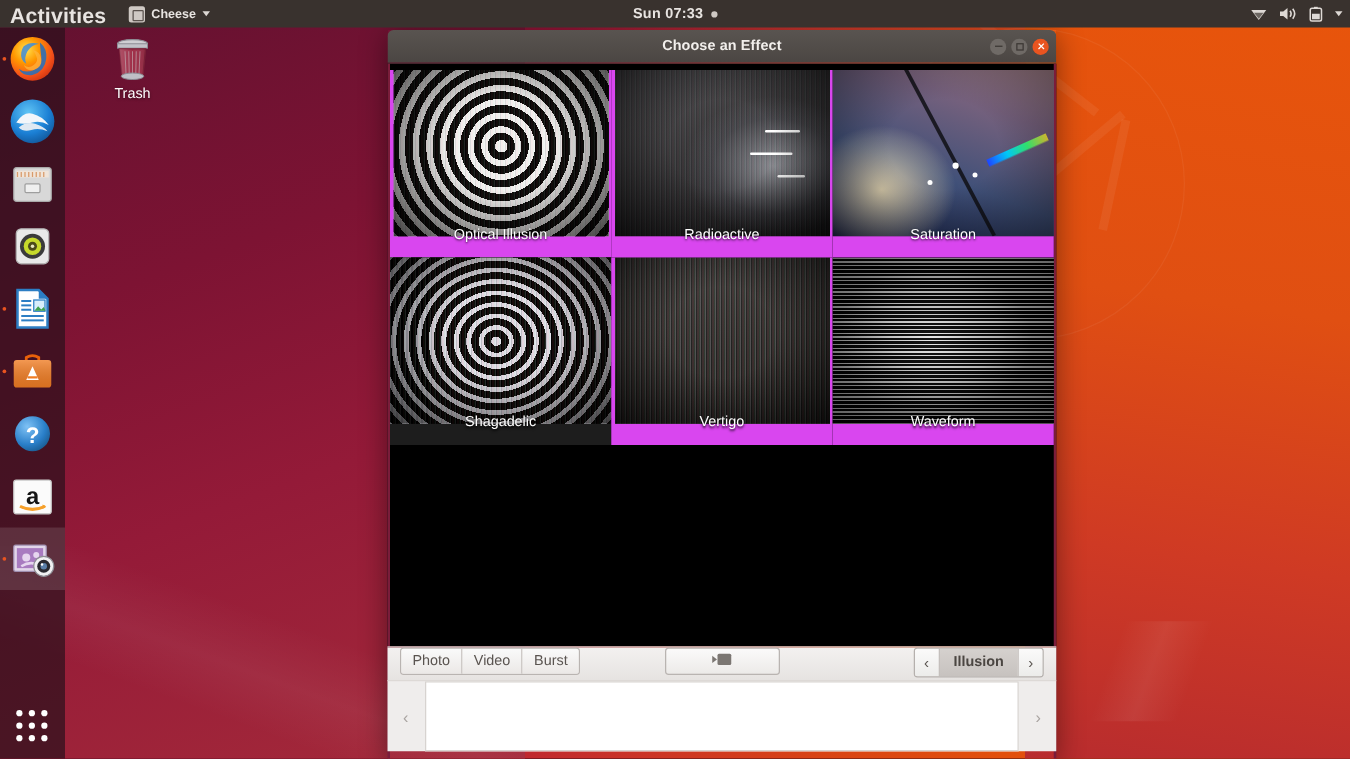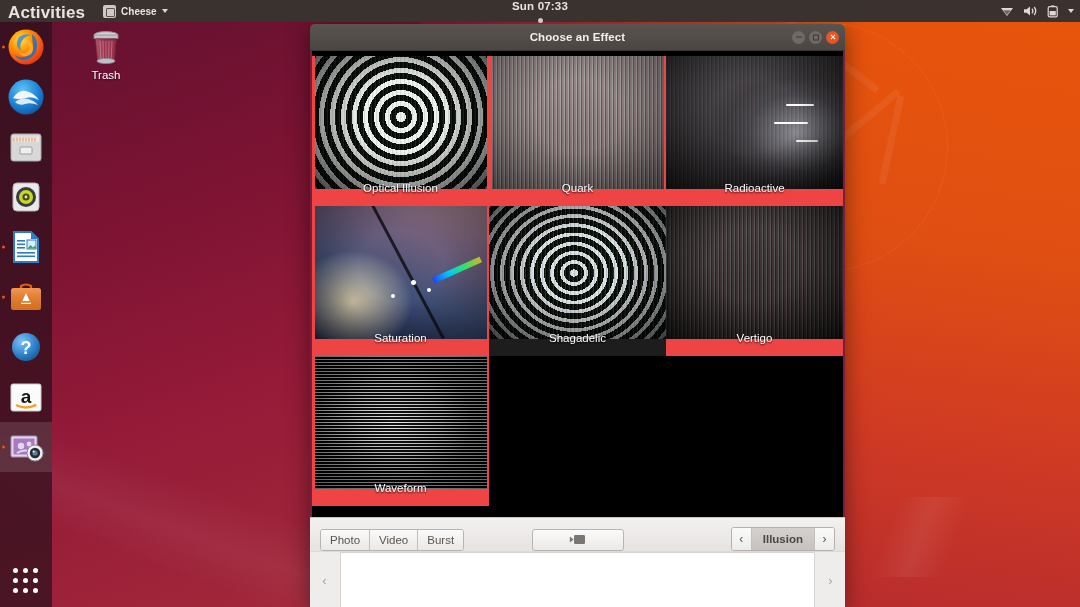--- a/index.html
+++ b/index.html
@@ -129,21 +129,20 @@
     border-top: 4px solid #ddd8d4;
   }
   #clock-wrap {
     position: absolute;
     left: 0; right: 0;
     display: flex;
     justify-content: center;
     align-items: center;
     gap: 6px;
     pointer-events: none;
-    flex-direction: column;
   }
   #clock {
     font-weight: bold;
     font-size: 11.5px;
     letter-spacing: 0.2px;
     pointer-events: auto;
   }
   #clock-dot {
     width: 5px; height: 5px;
     border-radius: 50%;
@@ -277,21 +276,21 @@
     padding: 5px 2px 0 2px;
     display: grid;
     grid-template-columns: repeat(3, 1fr);
     grid-template-rows: repeat(3, 150px);
     gap: 0px;
     overflow: hidden;
   }
   .effect-cell {
     position: relative;
     overflow: hidden;
-    background: #ef4444;
+    background: #d946ef;
   }
   .effect-thumb {
     position: absolute;
     left: 3px; top: 0px;
     width: 172px; height: 133px;
     overflow: hidden;
     background: #2b2b2b;
   }
   .effect-cell:nth-child(3n) .effect-thumb,
   .effect-cell.selected .effect-thumb { left: 0px; width: 178px; }
@@ -400,25 +399,25 @@
     width: 260px; height: 200px;
     transform: translate(-50%,-50%);
     background: repeating-radial-gradient(ellipse at 50% 50%,
       rgba(255,255,255,0.12) 0px, rgba(255,255,255,0.12) 6px,
       rgba(0,0,0,0.12) 6px, rgba(0,0,0,0.12) 13px);
   }
 
   
   #toolbar {
     position: relative;
-    height: 34px;
+    height: 27px;
     background: linear-gradient(180deg, #f3f1f0 0%, #e6e3e1 100%);
     border-top: 1px solid #c9c4c1;
     display: flex;
-    align-items: flex-end;
+    align-items: flex-start;
     padding: 0 10px;
   }
   .seg-group {
     display: flex;
     border: 1px solid #b9b4b1;
     border-radius: 3px;
     overflow: hidden;
     background: #edebe9;
   }
   .seg-btn {
@@ -769,28 +768,20 @@
       <div class="effect-cell">
         <div class="effect-thumb">
           <div class="tex-base" style="background:#0b0b0b"></div>
           <div class="tex-spiral"></div>
           <div class="tex-vstripes" style="opacity:.33"></div>
           <div class="tex-vignette"></div>
         </div>
         <div class="effect-label">Optical Illusion</div>
       </div>
 
-      <div class="effect-cell">
-        <div class="effect-thumb">
-          <div class="tex-grey"></div>
-          <div class="tex-vstripes"></div>
-          <div class="tex-vignette" style="opacity:.55"></div>
-        </div>
-        <div class="effect-label">Quark</div>
-      </div>
 
       <div class="effect-cell">
         <div class="effect-thumb">
           <div class="tex-radio"></div>
           <div class="tex-vstripes" style="opacity:.25"></div>
           <span class="spark" style="left:120px;top:48px;width:28px;height:2px;border-radius:1px;"></span>
           <span class="spark" style="left:108px;top:66px;width:34px;height:2px;border-radius:1px;"></span>
           <span class="spark" style="left:130px;top:84px;width:22px;height:2px;border-radius:1px;"></span>
           <div class="tex-vignette"></div>
         </div>

